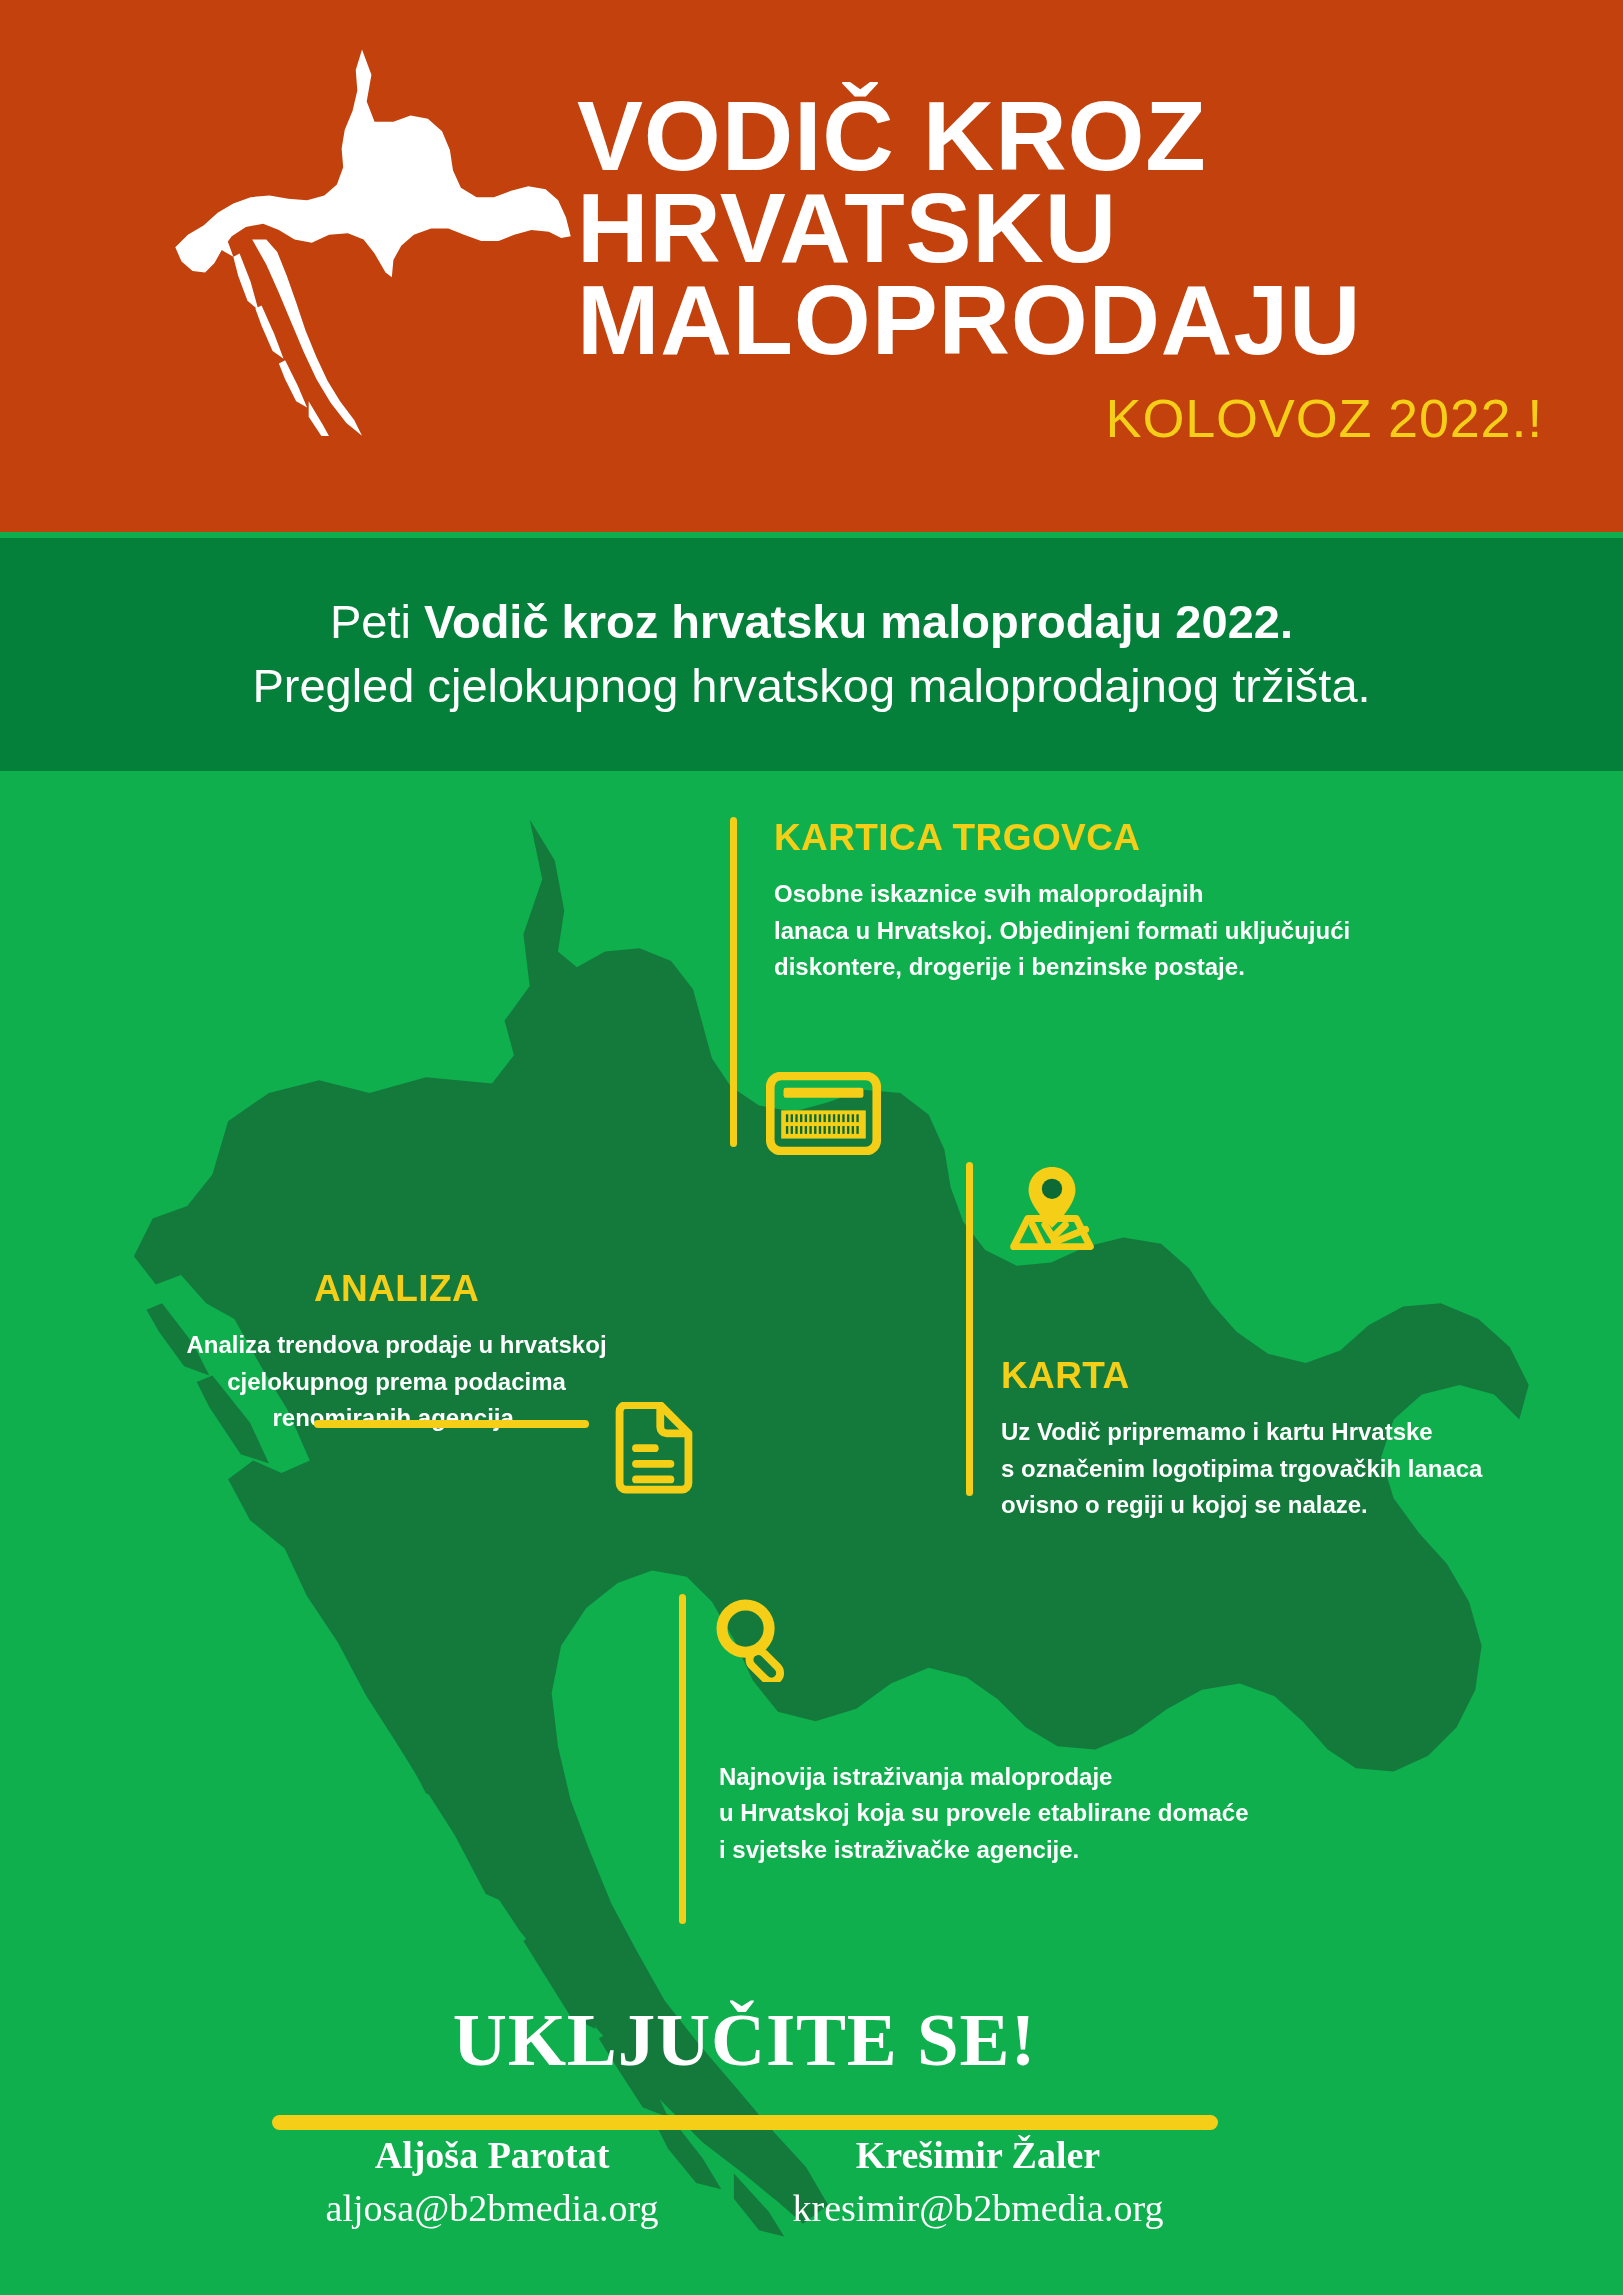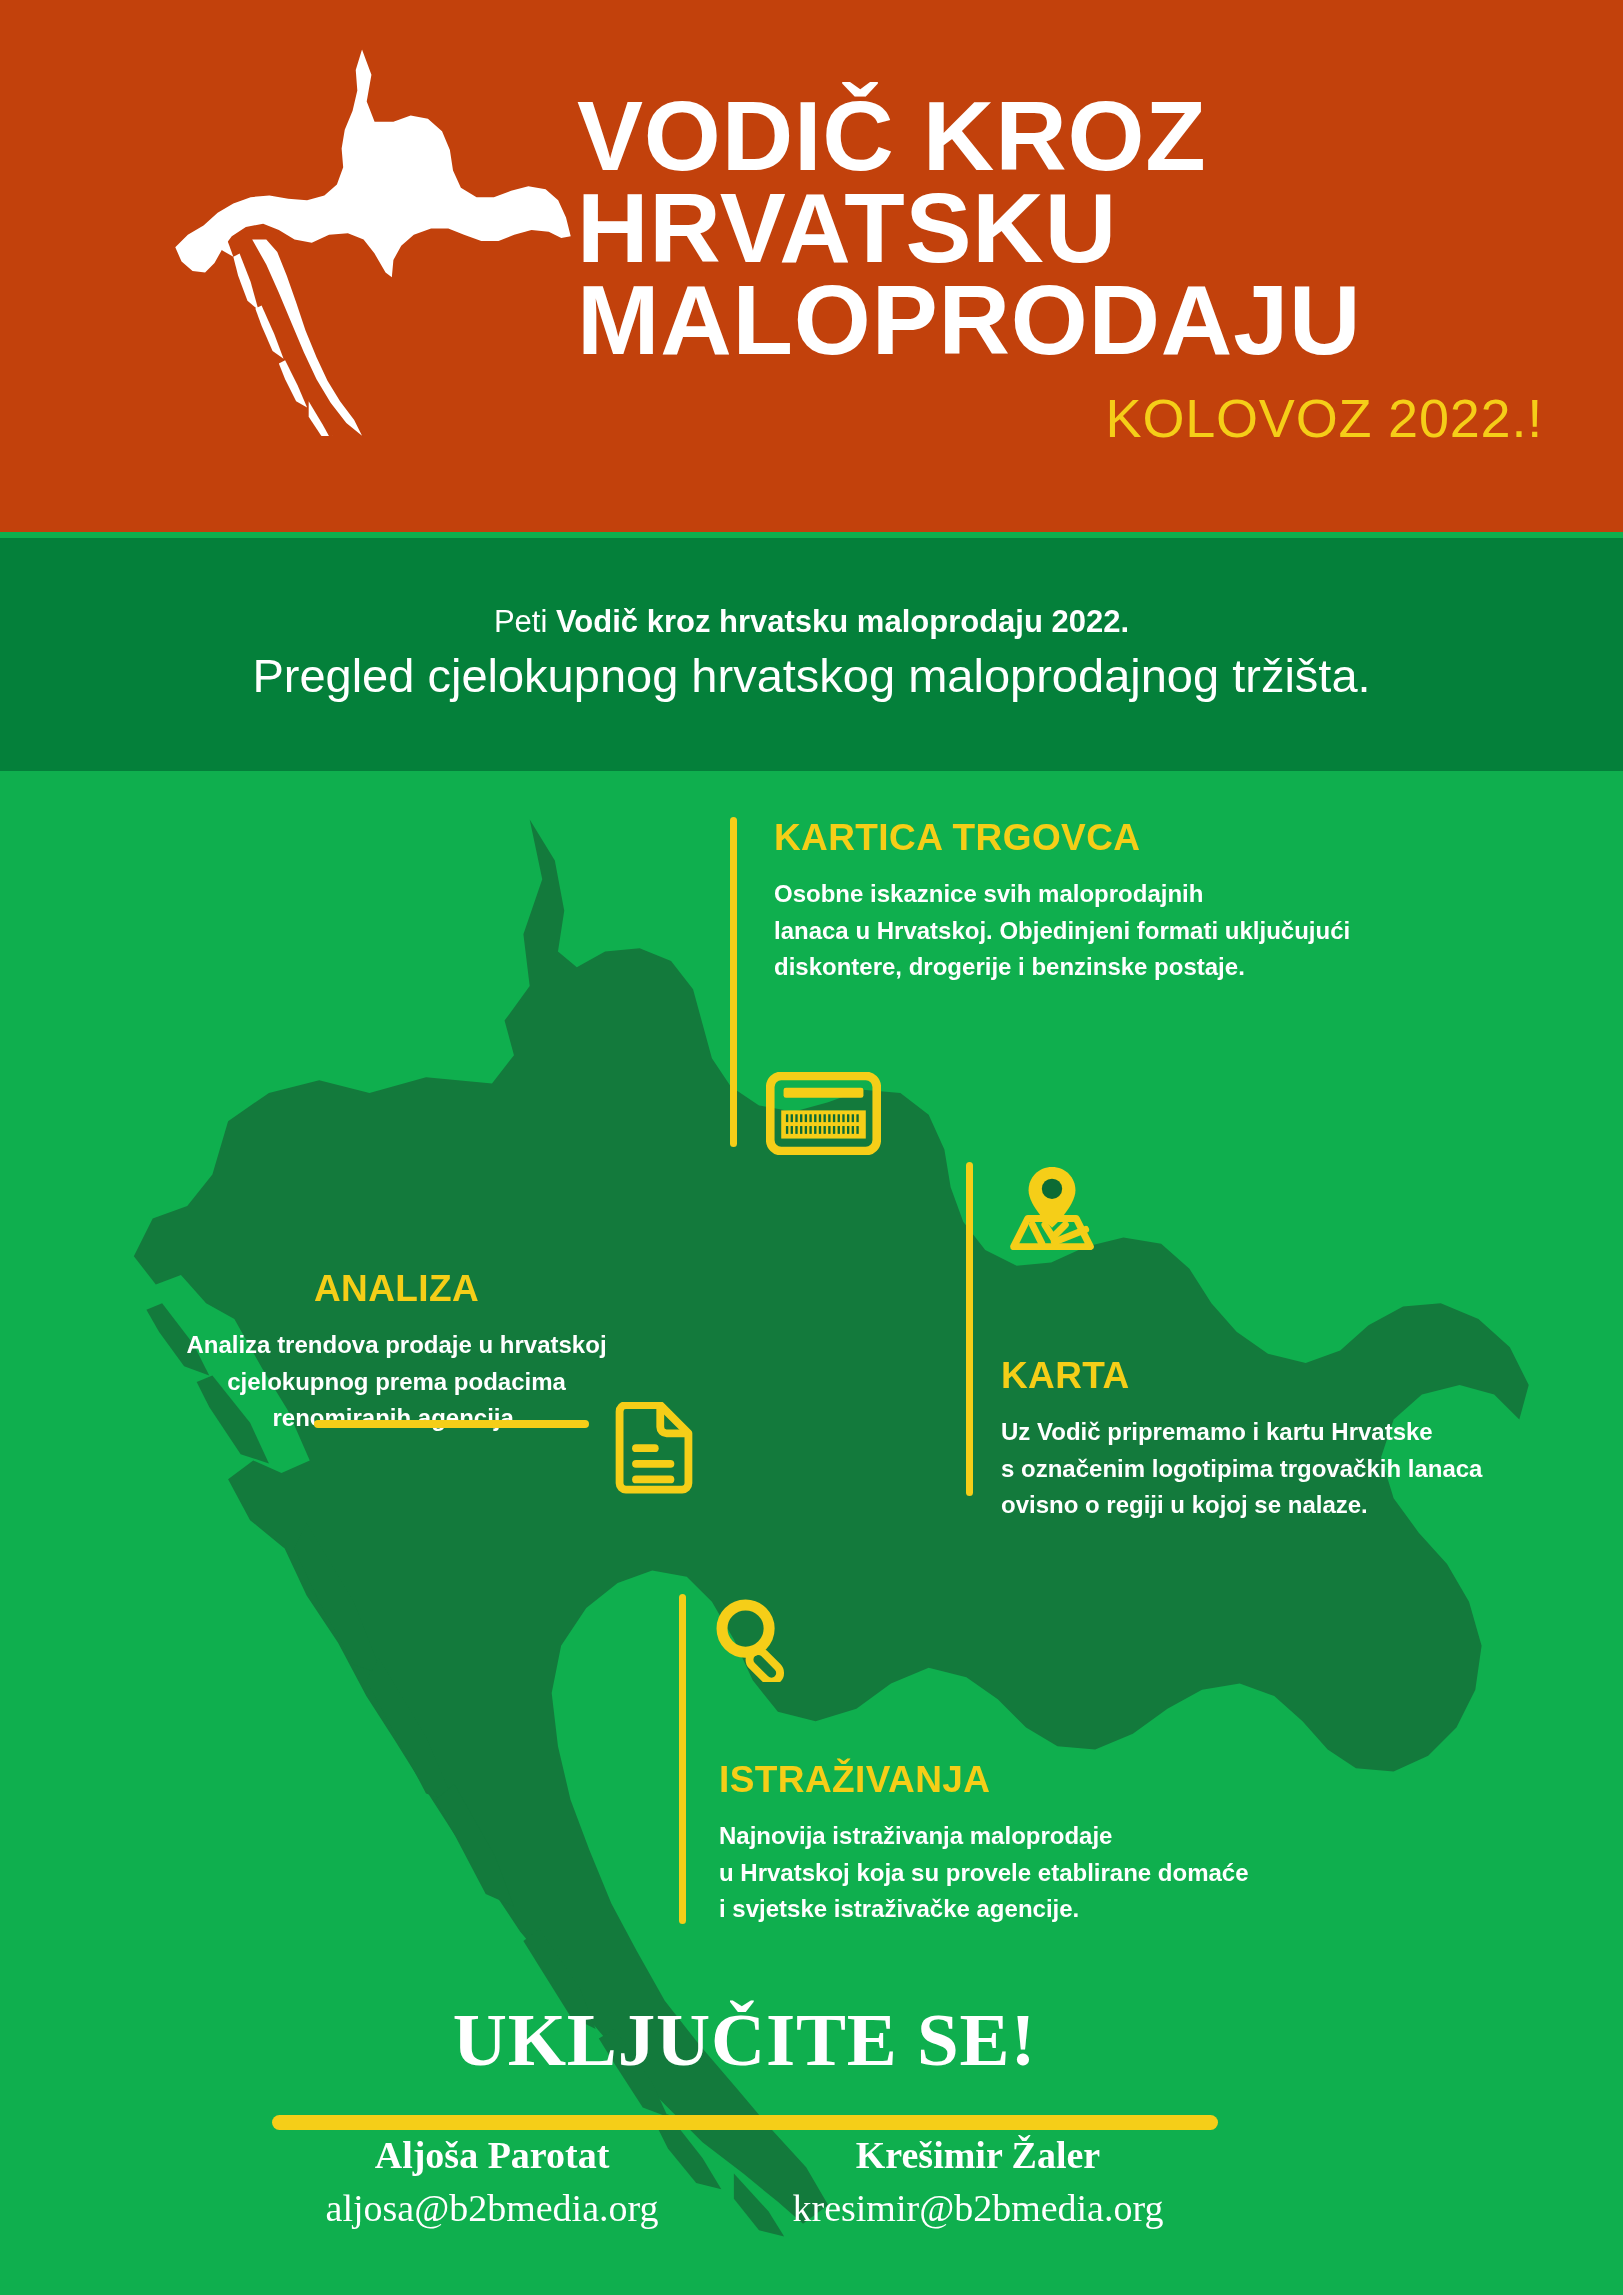--- a/index.html
+++ b/index.html
@@ -51,21 +51,21 @@
     padding-right:31px;
   }
 
   
   .subband{
     position:absolute;left:0;top:538px;width:1623px;height:233px;
     background:#04803A;z-index:2;
     display:flex;flex-direction:column;align-items:center;justify-content:center;
   }
   .subband .l1{
-    color:#ffffff;font-size:31px;line-height:1.25;text-align:center;white-space:nowrap;
+    color:#ffffff;font-size:47px;line-height:1.25;text-align:center;white-space:nowrap;
   }
   .subband .l1 b{font-weight:700;}
   .subband .l2{
     color:#ffffff;font-size:47px;line-height:1.25;text-align:left;white-space:nowrap;margin-top:4.7px;
   }
 
   
   .feature{position:absolute;z-index:3;}
   .rule-v{position:absolute;width:7px;background:#F5CE18;border-radius:3.9px;z-index:3;}
   .rule-h{position:absolute;height:7.9px;background:#F5CE18;border-radius:3.9px;z-index:3;}
@@ -293,21 +293,20 @@
   </div>
 
   <div class="rule-v" id="rule-istraz"></div>
   <div class="icon" id="icon-istraz">
     <svg width="88" height="88" viewBox="0 0 112 112" xmlns="http://www.w3.org/2000/svg" aria-hidden="true">
       <circle cx="44" cy="44" r="30" fill="none" stroke="#F5CE18" stroke-width="14"></circle>
       <rect x="60" y="68" width="46" height="22" rx="11" transform="rotate(45 60 68)" fill="none" stroke="#F5CE18" stroke-width="10"></rect>
     </svg>
   </div>
   <div class="feature" id="f-istraz">
-    <div class="f-title">ISTRAŽIVANJA</div>
     <div class="f-body">
       <div>Najnovija istraživanja maloprodaje</div>
       <div>u Hrvatskoj koja su provele etablirane domaće</div>
       <div>i svjetske istraživačke agencije.</div>
     </div>
   </div>
 
   <div class="footer">
     <div class="cta">UKLJUČITE SE!</div>
     <div class="divider"></div>

